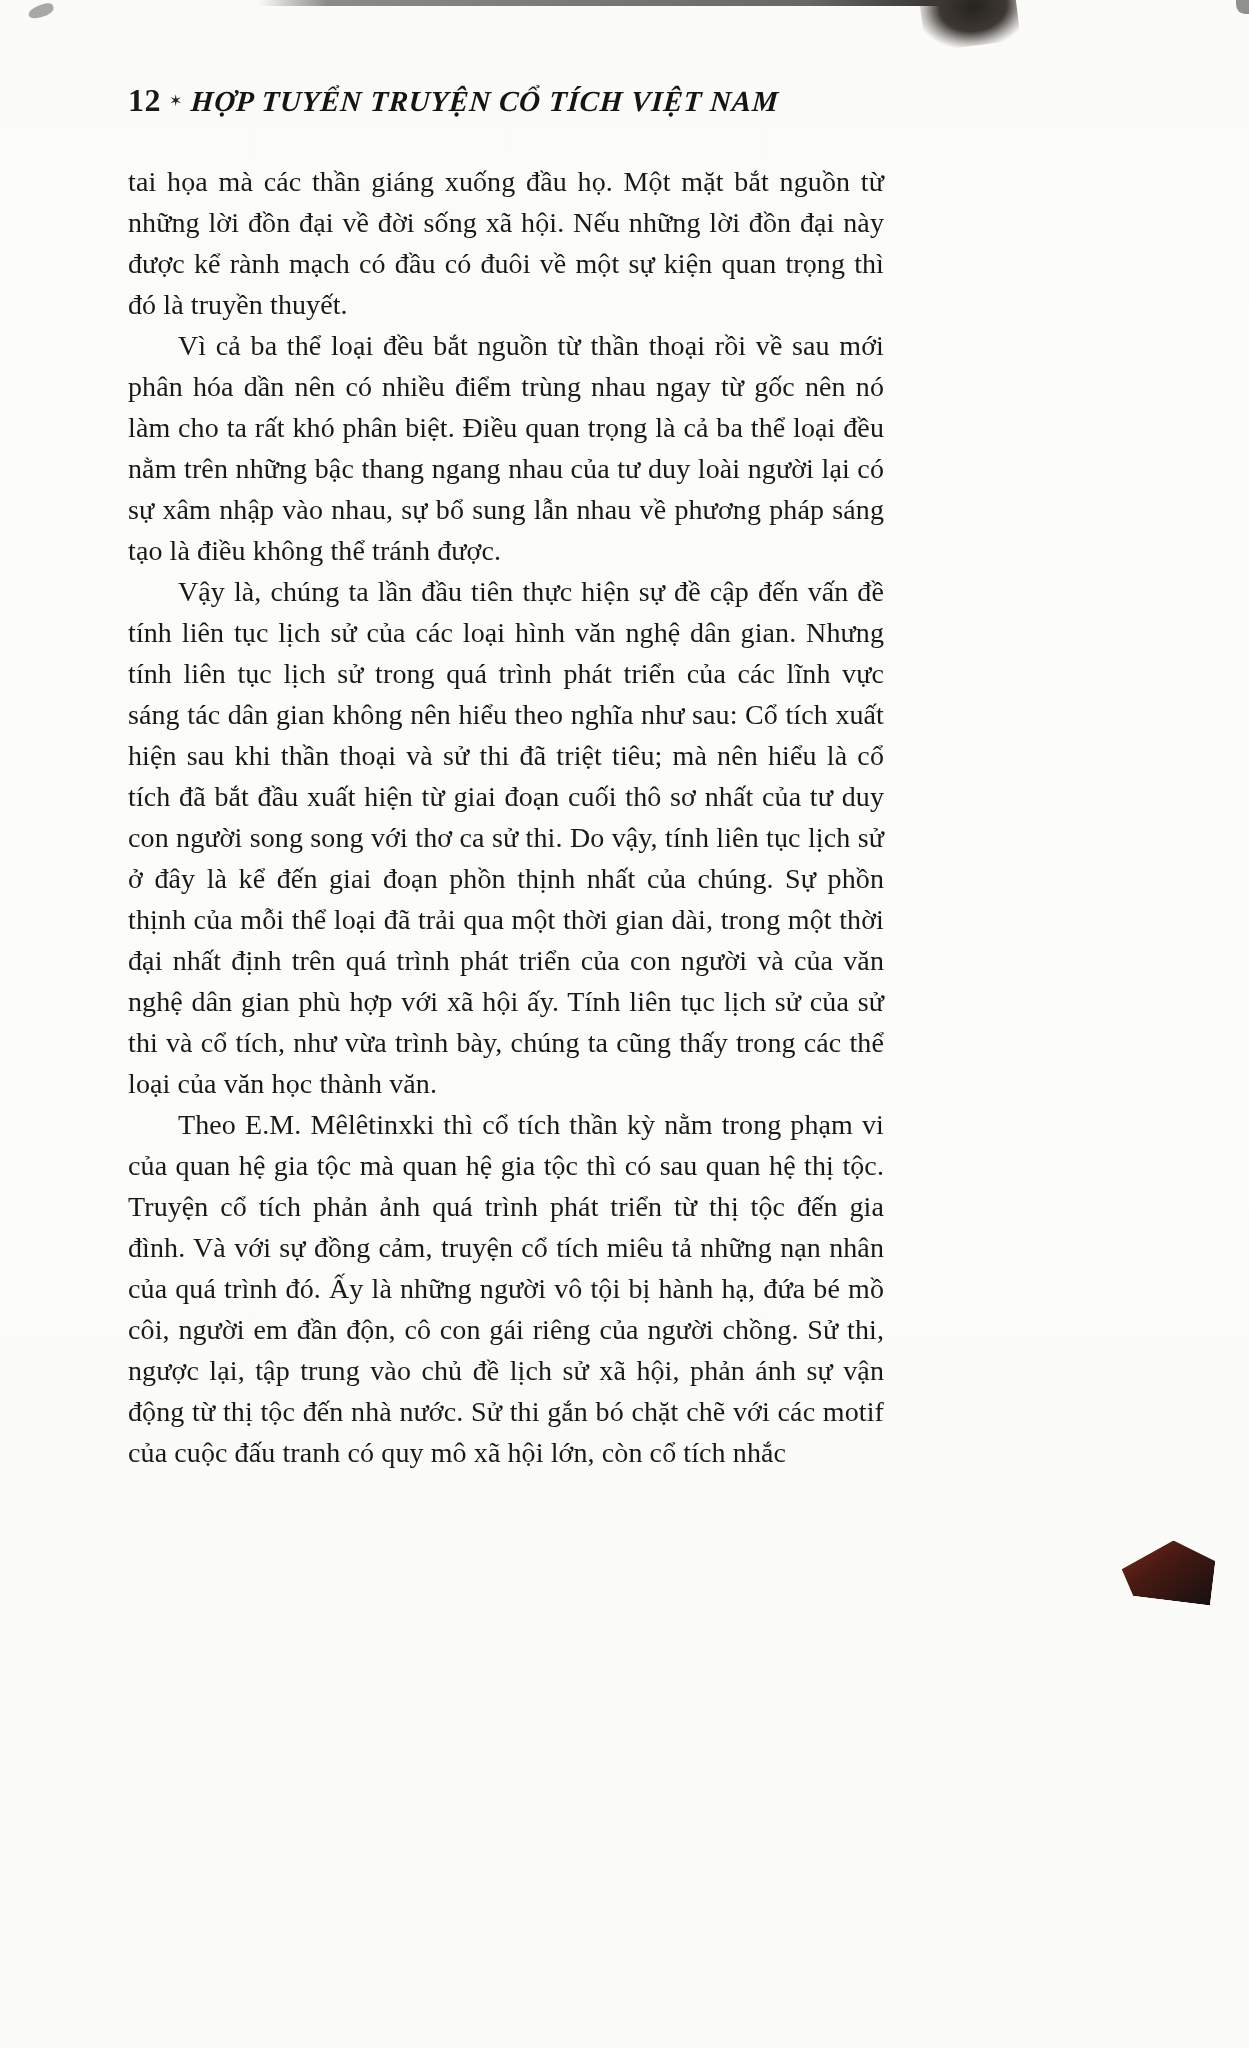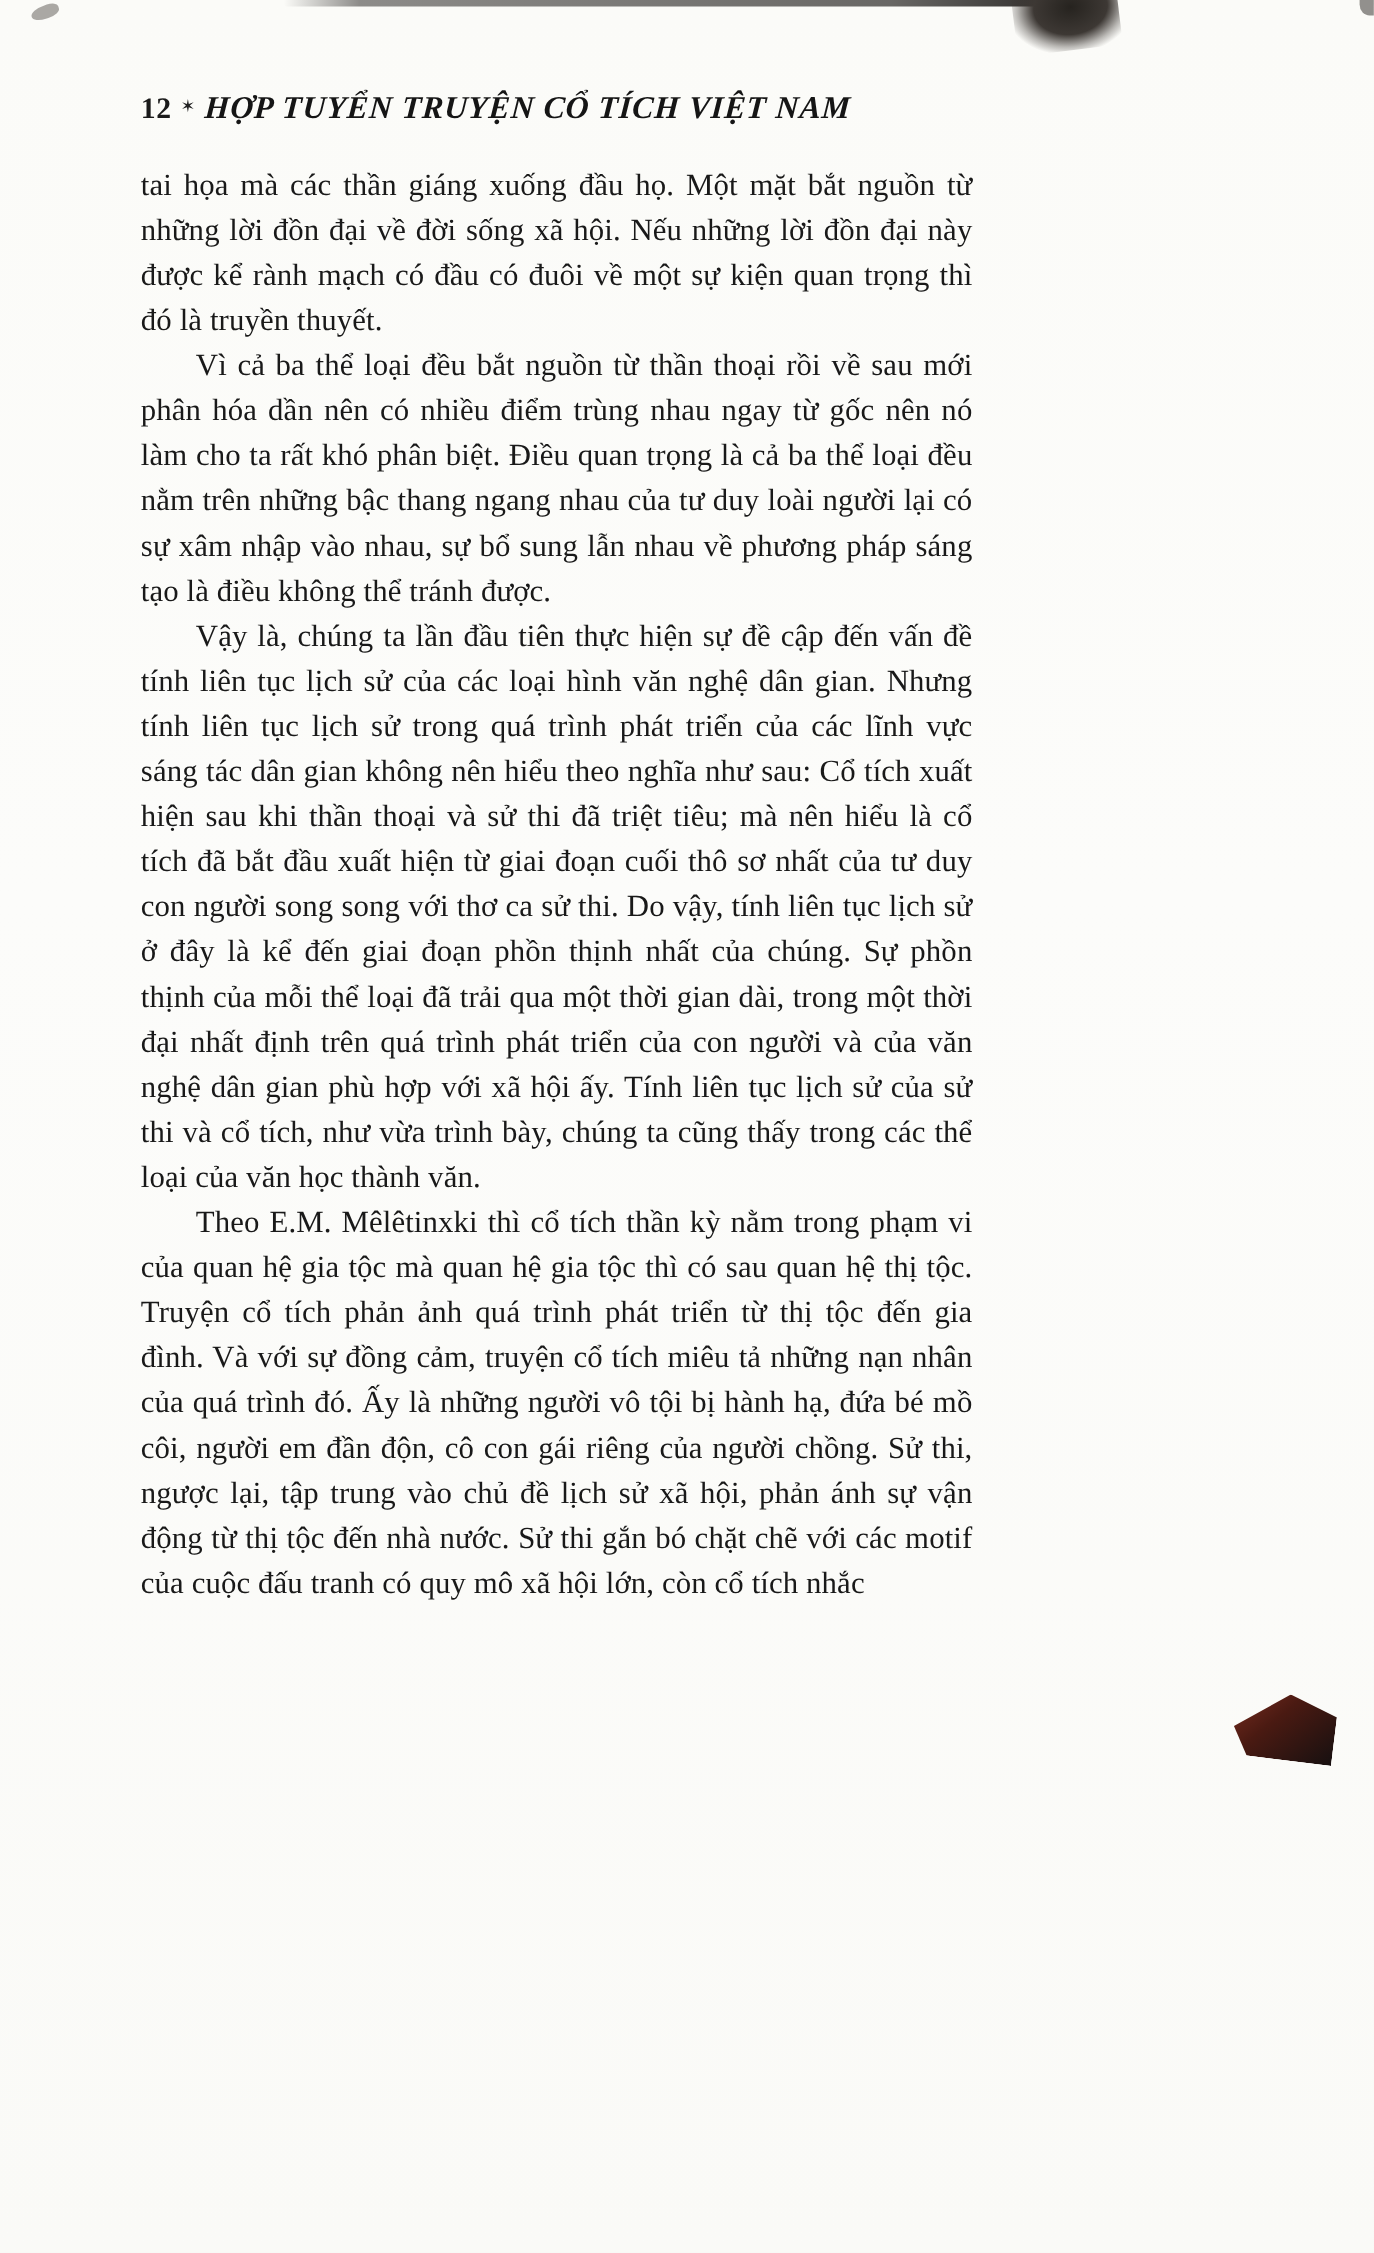--- a/index.html
+++ b/index.html
@@ -59,21 +59,21 @@
   .running-head {
     position: absolute;
     left: 128px;
     top: 82px;
     display: flex;
     align-items: baseline;
     white-space: nowrap;
   }
   .page-num {
     font-weight: 700;
-    font-size: 27px;
+    font-size: 32px;
     letter-spacing: 0.5px;
   }
   .star {
     font-size: 16px;
     margin: 0 9px 0 8px;
     position: relative;
     top: -5px;
     color: #222;
   }
   .book-title {
@@ -96,20 +96,21 @@
     text-align: justify;
     color: #191919;
     letter-spacing: 0.1px;
   }
   .text-block p {
     margin: 0;
     text-indent: 50px;
   }
   .text-block p.no-indent {
     text-indent: 0;
+    margin-top: 13px;
   }
 </style>
 </head>
 <body>
 
 <div class="page">
 
   <div class="artifact artifact-topline"></div>
   <div class="artifact artifact-topright-smudge"></div>
   <div class="artifact artifact-topleft-speck"></div>

